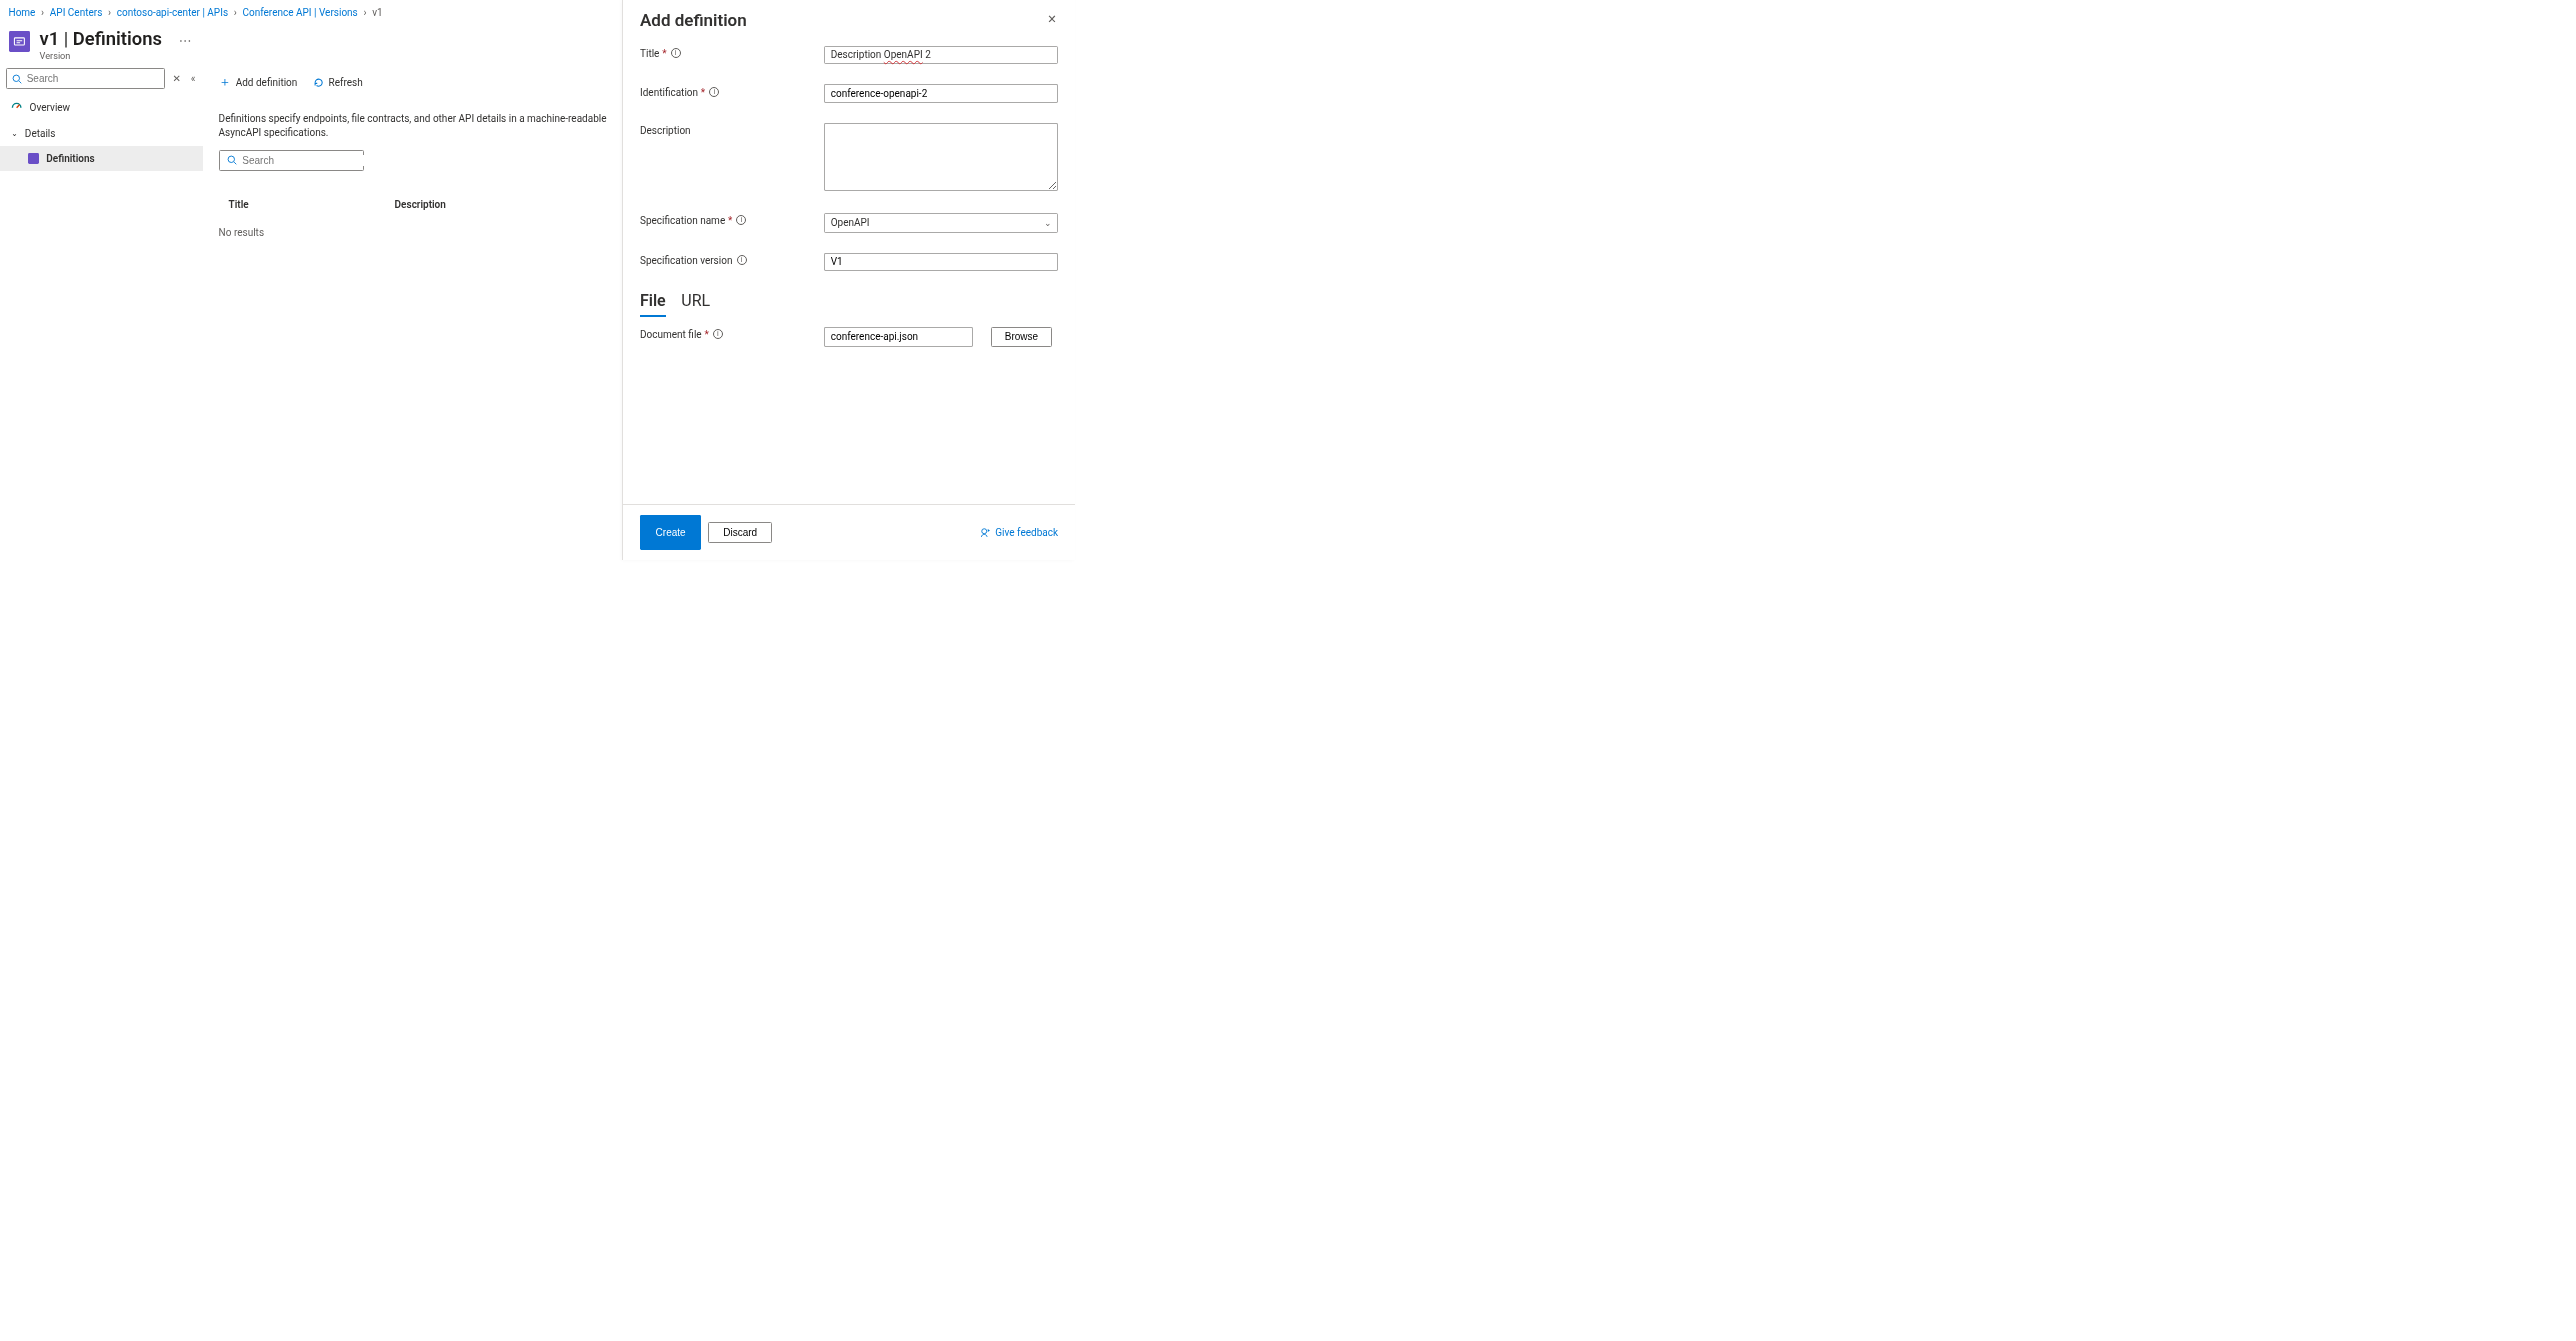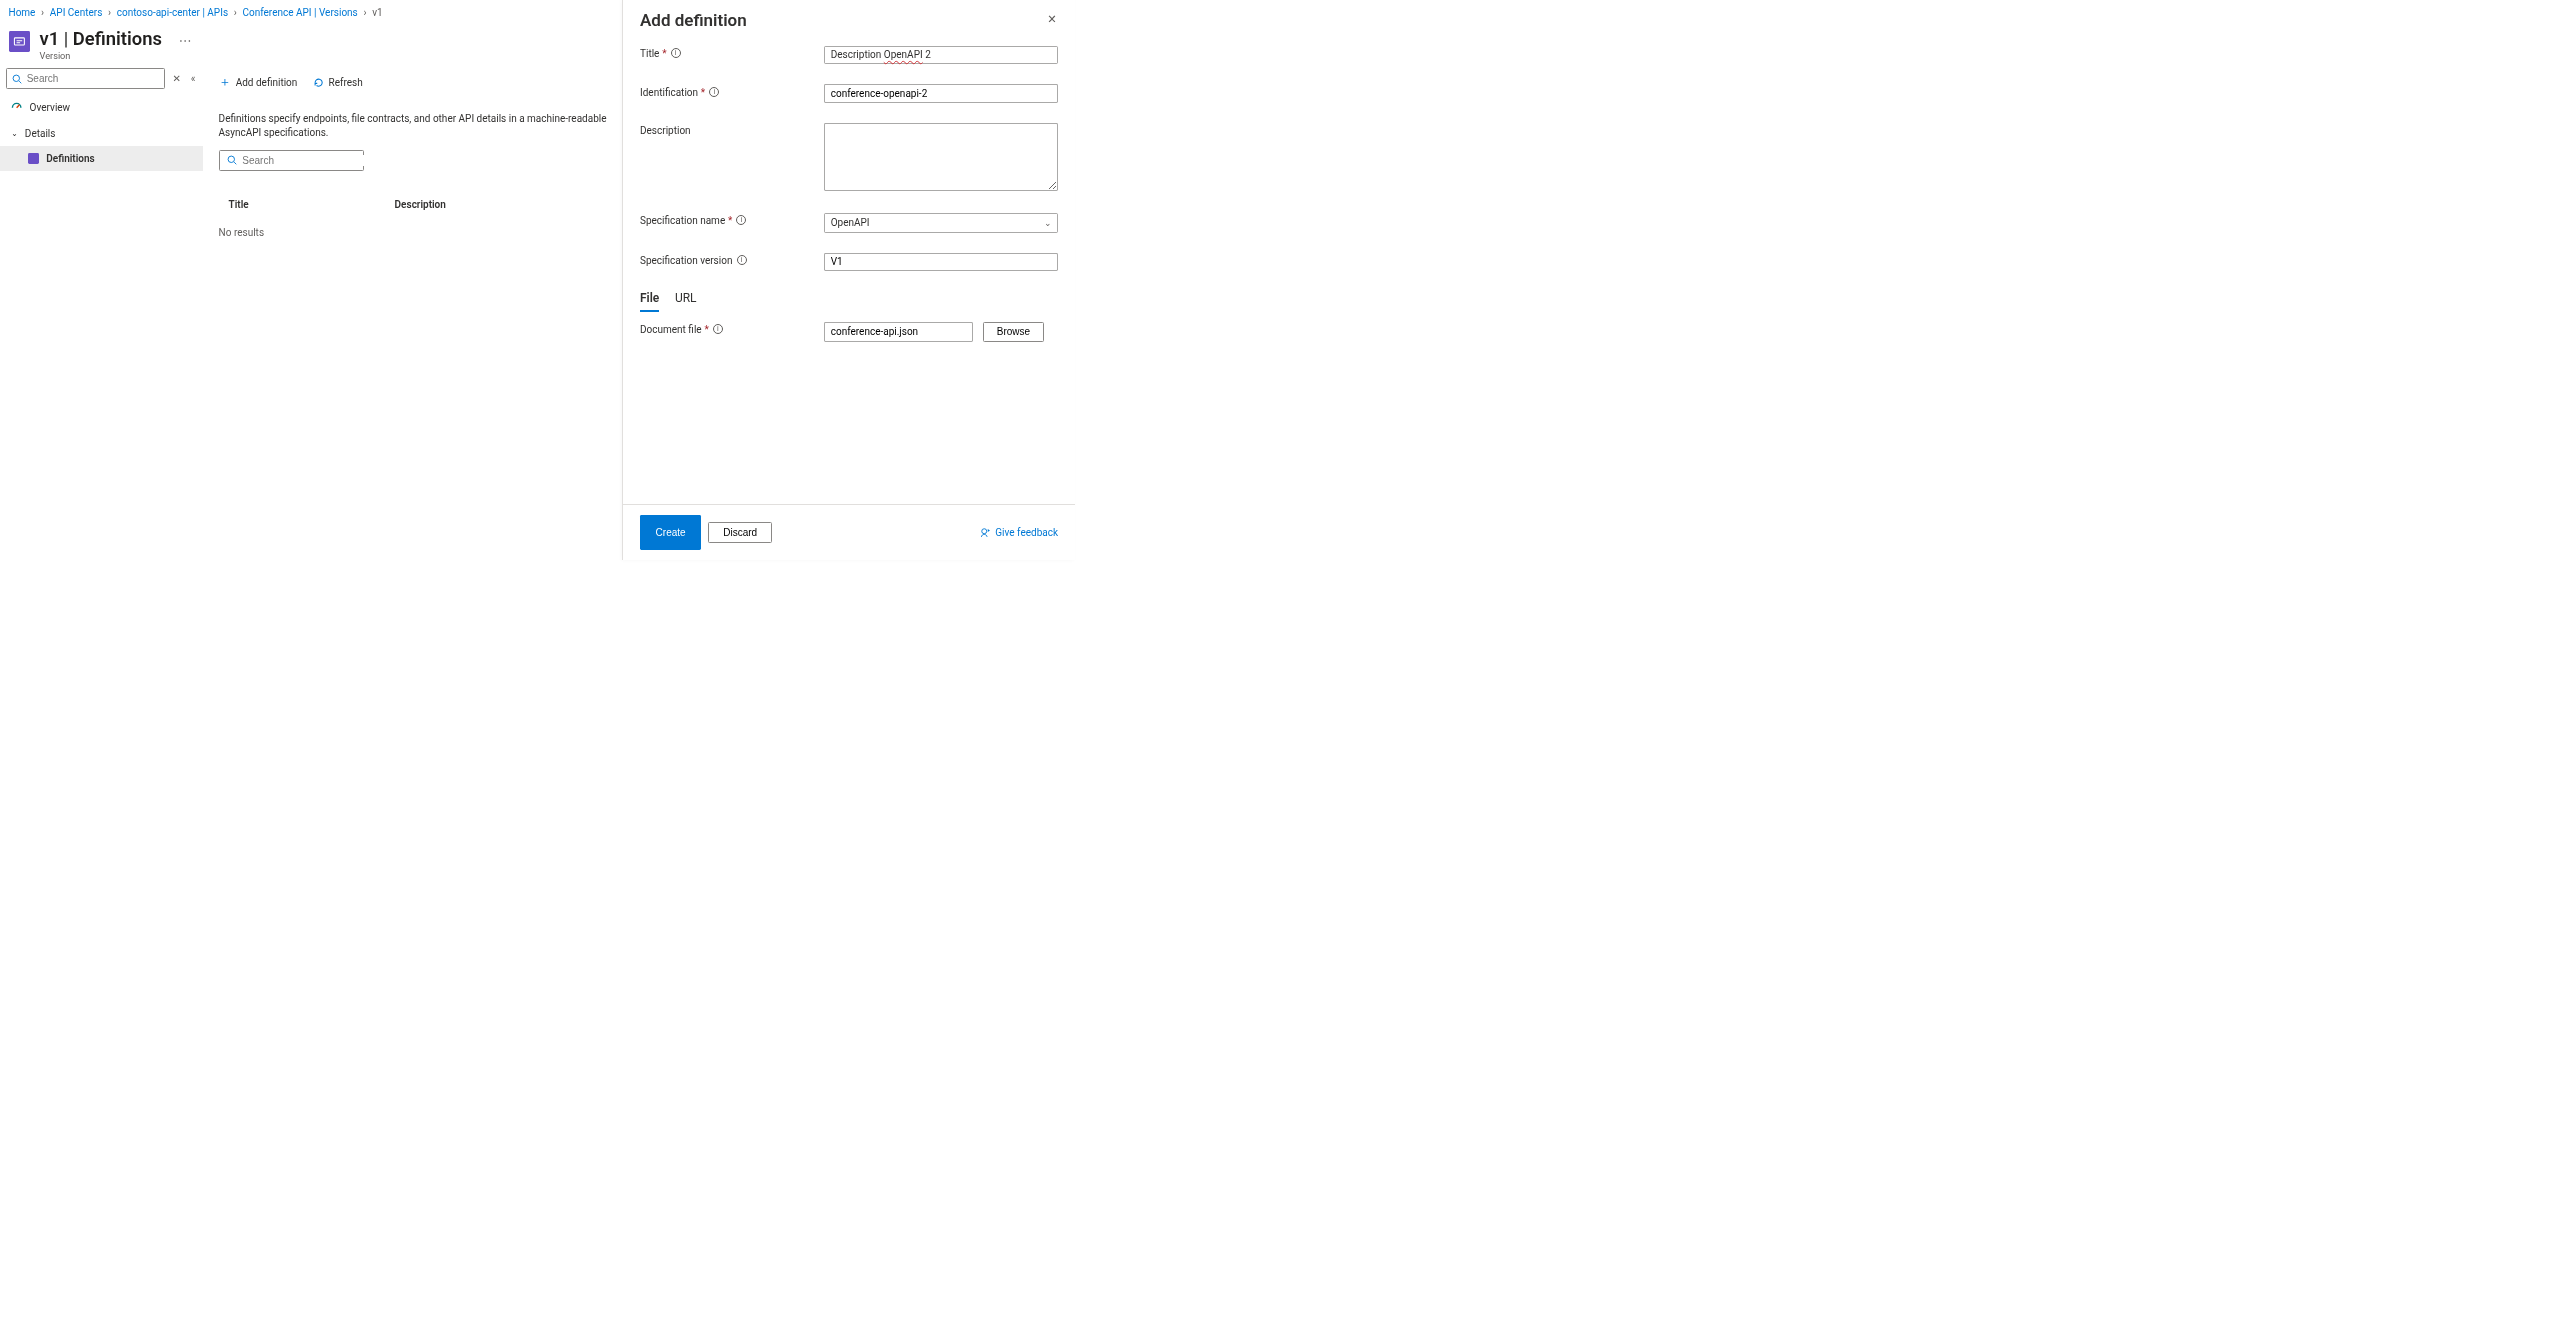--- a/index.html
+++ b/index.html
@@ -87,23 +87,23 @@
   .form-ctrl { flex:1; }
   .form-ctrl input[type=text], .form-ctrl textarea, .form-ctrl .select {
     width:100%; border:0.7px solid #605e5c88; font-size:10px; padding:2.8px 5.7px;
     font-family:inherit; border-radius:1.4px; outline:none;
   }
   .form-ctrl textarea { height:68px; resize:both; }
   .select { display:flex; align-items:center; justify-content:space-between; height:20px; cursor:pointer;}
   .select .chev { color:#605e5c; font-size:8.5px;}
   .spellwave { text-decoration: underline wavy #d13438; text-decoration-thickness:1.1px; text-underline-offset:2.1px;}
   .tabs { display:flex; gap:15.6px; margin:4.3px 0 10px 0;}
-  .tab { font-size:12px; padding-bottom:4.3px; cursor:pointer; color:#323130;}
+  .tab { font-size:16px; padding-bottom:4.3px; cursor:pointer; color:#323130;}
   .tab.active { font-weight:600; border-bottom:2.1px solid #0078d4; }
-  .file-row { display:flex; gap:10px; }
+  .file-row { display:flex; gap:18px; }
   .file-row input { flex:1; }
   .browse-btn { border:0.7px solid #8a8886; background:#fff; height:20px; padding:0 12.8px; cursor:pointer; font-size:10px; border-radius:1.4px;}
   .panel-footer { border-top:0.7px solid #e1dfdd; padding:10px 17px; display:flex; align-items:center; gap:7px;}
   .btn-primary { background:#0078d4; color:#fff; border:none; height:35px; padding:0 15.6px; font-size:10px; cursor:pointer; border-radius:1.4px;}
   .btn-secondary { background:#fff; border:0.7px solid #8a8886; height:21px; padding:0 14px; font-size:10px; cursor:pointer; border-radius:1.4px;}
   .feedback { margin-left:auto; color:#0078d4; display:flex; align-items:flex-start; gap:4.3px; cursor:pointer; font-size:10px;}
   svg { display:block; }
 </style>
 </head>
 <body>

